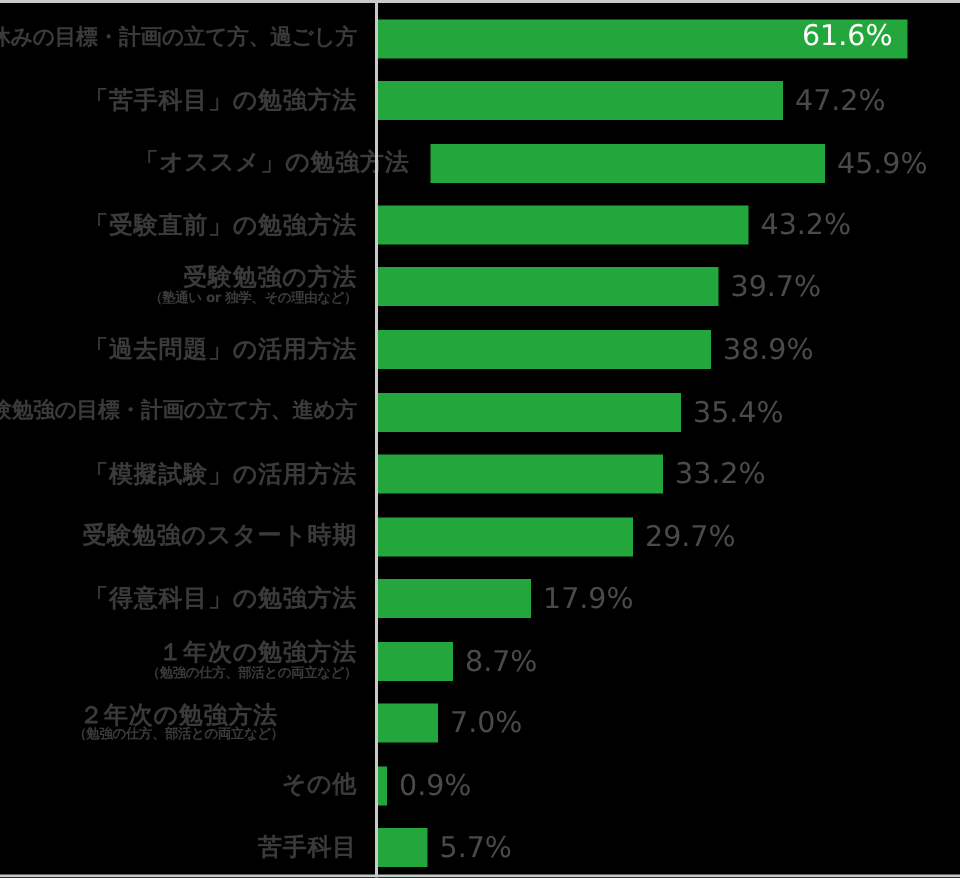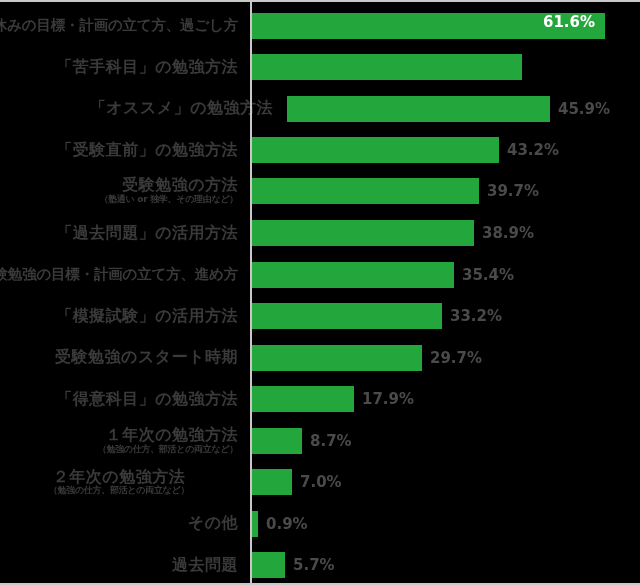--- a/index.html
+++ b/index.html
@@ -94,22 +94,22 @@
     align-items: center;
   }
 
   .bar {
     height: 26px;
     background: #23a73c;
     flex: 0 0 auto;
   }
 
   .bar-value {
-    font-size: 15px;
-    font-weight: 700;
+    font-size: 19px;
+    font-weight: 400;
     color: #4a4a4a;
     margin-left: 8px;
     white-space: nowrap;
     letter-spacing: 0px;
   }
   .bar-value.inside {
     color: #ffffff;
     margin-left: 0;
     position: absolute;
     right: 10px;
@@ -132,20 +132,21 @@
             <div class="bar-value inside">61.6%</div>
           </div>
         </div>
       </div>
       <div class="bar-row" style="top: 44.5px;">
         <div class="cat-label" style="height: 41.5px;">
           <div class="cat-main">「苦手科目」の勉強方法</div>
         </div>
         <div class="bar-wrap">
           <div class="bar" style="width: 270px; position: static;"></div>
+          <div class="bar-value">47.2%</div>
         </div>
       </div>
       <div class="bar-row" style="top: 86px; margin-left: 35px;">
         <div class="cat-label" style="height: 41.5px;">
           <div class="cat-main">「オススメ」の勉強方法</div>
         </div>
         <div class="bar-wrap">
           <div class="bar" style="width: 263px; position: static;"></div>
           <div class="bar-value">45.9%</div>
         </div>
@@ -238,21 +239,21 @@
         <div class="cat-label" style="height: 41.5px;">
           <div class="cat-main">その他</div>
         </div>
         <div class="bar-wrap">
           <div class="bar" style="width: 6px; position: static;"></div>
           <div class="bar-value">0.9%</div>
         </div>
       </div>
       <div class="bar-row" style="top: 542.5px;">
         <div class="cat-label" style="height: 41.5px;">
-          <div class="cat-main">過去問題</div>
+          <div class="cat-main">苦手科目</div>
         </div>
         <div class="bar-wrap">
           <div class="bar" style="width: 33px; position: static;"></div>
           <div class="bar-value">5.7%</div>
         </div>
       </div>
     </div>
 
 </div>
 

